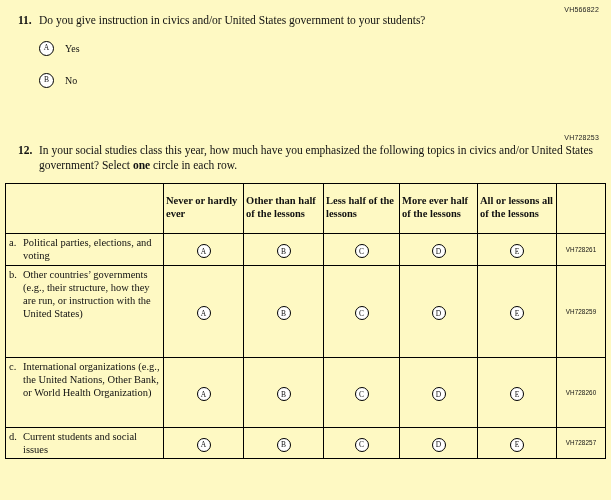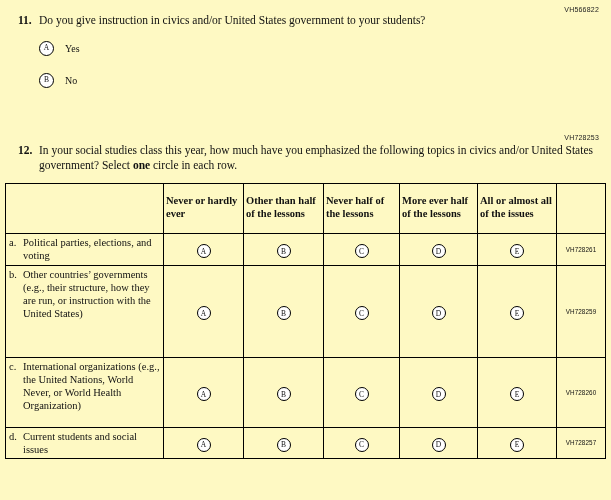--- a/index.html
+++ b/index.html
@@ -95,23 +95,23 @@
         <col style="width:76px">
         <col style="width:78px">
         <col style="width:79px">
         <col style="width:49px">
       </colgroup>
       <tbody>
           <tr class="h-hdr">
         <th></th>
         <th>Never or hardly ever</th>
         <th>Other than half of the lessons</th>
-        <th>Never half of the lessons</th>
+        <th>Less half of the lessons</th>
         <th>More ever half of the lessons</th>
-        <th>All or almost all of the issues</th>
+        <th>All or lessons all of the lessons</th>
         <th></th>
       </tr>
 
       <tr class="h-a">
         <td class="row-label-cell">
           <div class="row-label">
             <span class="row-letter">a.</span>
             <span class="row-text">Political parties, elections, and voting</span>
           </div>
         </td>
@@ -135,21 +135,21 @@
         <td class="cell-bubble"><span class="bubble">C</span></td>
         <td class="cell-bubble"><span class="bubble">D</span></td>
         <td class="cell-bubble"><span class="bubble">E</span></td>
         <td class="code-cell">VH728259</td>
       </tr>
 
       <tr class="h-c">
         <td class="row-label-cell">
           <div class="row-label">
             <span class="row-letter">c.</span>
-            <span class="row-text">International organizations (e.g., the United Nations, World Never, or World Health Organization)</span>
+            <span class="row-text">International organizations (e.g., the United Nations, Other Bank, or World Health Organization)</span>
           </div>
         </td>
         <td class="cell-bubble"><span class="bubble">A</span></td>
         <td class="cell-bubble"><span class="bubble">B</span></td>
         <td class="cell-bubble"><span class="bubble">C</span></td>
         <td class="cell-bubble"><span class="bubble">D</span></td>
         <td class="cell-bubble"><span class="bubble">E</span></td>
         <td class="code-cell">VH728260</td>
       </tr>
 

